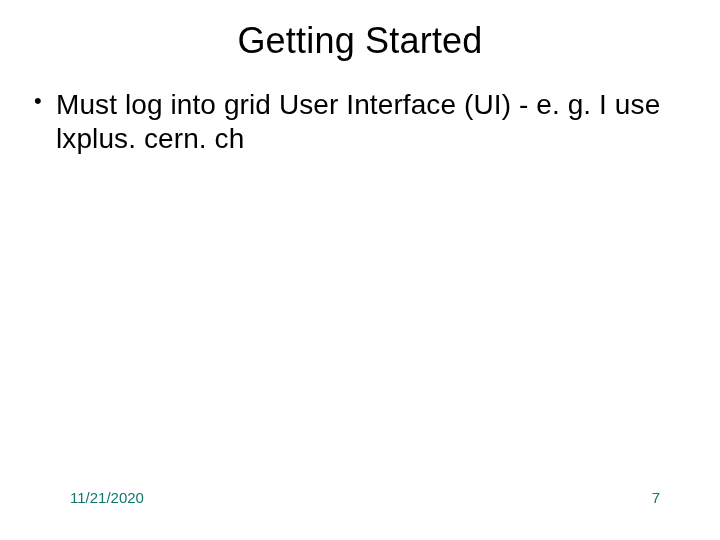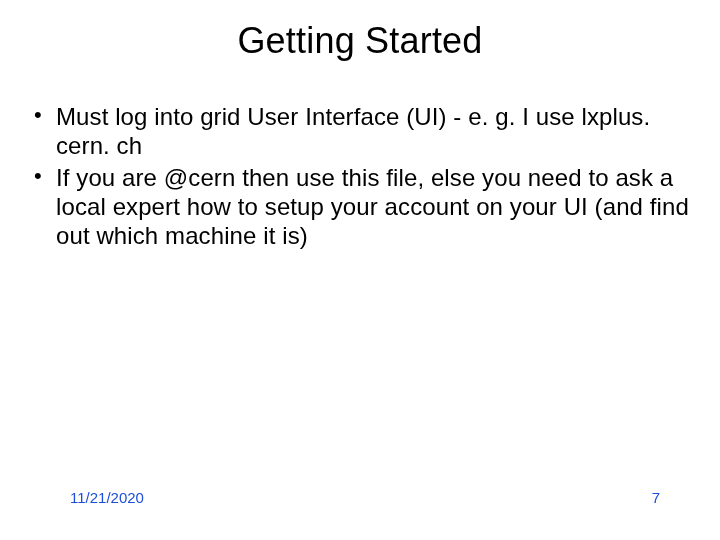--- a/index.html
+++ b/index.html
@@ -19,30 +19,30 @@
     .slide {
       width: 100%;
       height: 100%;
       padding: 18px 28px 0 28px;
       position: relative;
     }
     .title {
       font-size: 36px;
       font-weight: 400;
       text-align: center;
-      margin-bottom: 40px;
+      margin-bottom: 26px;
       margin-top: 2px;
       letter-spacing: 0.2px;
     }
     .bullets {
       list-style: none;
       padding-left: 4px;
     }
     .bullets li {
-      font-size: 24px;
+      font-size: 28px;
       line-height: 1.22;
       margin-bottom: 2px;
       padding-left: 24px;
       position: relative;
       letter-spacing: 0.1px;
     }
     .bullets li::before {
       content: "•";
       position: absolute;
       left: 2px;
@@ -52,37 +52,36 @@
     .footer {
       position: absolute;
       bottom: 34px;
       left: 0;
       right: 0;
       padding: 0 60px 0 70px;
       display: flex;
       justify-content: space-between;
       align-items: baseline;
       font-size: 15px;
-      color: #1d4ed8;
+      color: #0f766e;
     }
     .footer .date {
       font-size: 15px;
     }
     .footer .page {
       font-size: 15px;
     }
   </style>
 </head>
 <body>
 
 <div class="slide">
   <h1 class="title">Getting Started</h1>
 
   <ul class="bullets">
     <li>Must log into grid User Interface (UI) - e. g. I use lxplus. cern. ch</li>
-    <li>If you are @cern then use this file, else you need to ask a local expert how to setup your account on your UI (and find out which machine it is)</li>
   </ul>
 
   <div class="footer">
     <span class="date">11/21/2020</span>
     <span class="page">7</span>
   </div>
 </div>
 
 </body></html>

